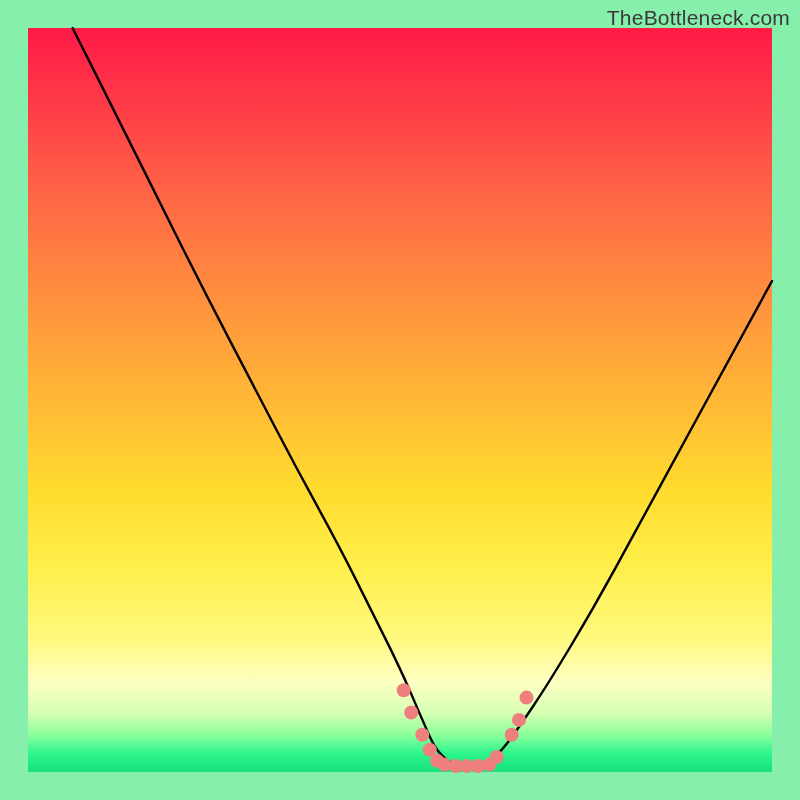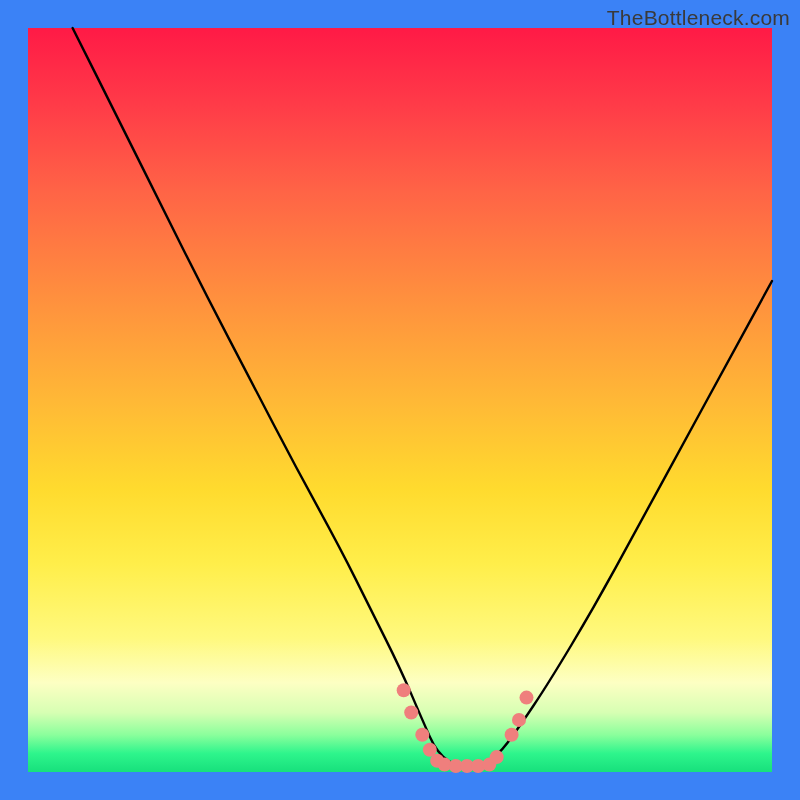--- a/index.html
+++ b/index.html
@@ -10,21 +10,21 @@
     background: #000;
     overflow: hidden;
     font-family: Arial, Helvetica, sans-serif;
   }
   .frame {
     position: absolute;
     left: 0;
     top: 0;
     width: 800px;
     height: 800px;
-    background: #3b82f6;
+    background: #86efac;
   }
   .plot-area {
     position: absolute;
     left: 28px;
     top: 28px;
     width: 744px;
     height: 744px;
     
     background: linear-gradient(to bottom,
       #ff1a46 0%,

